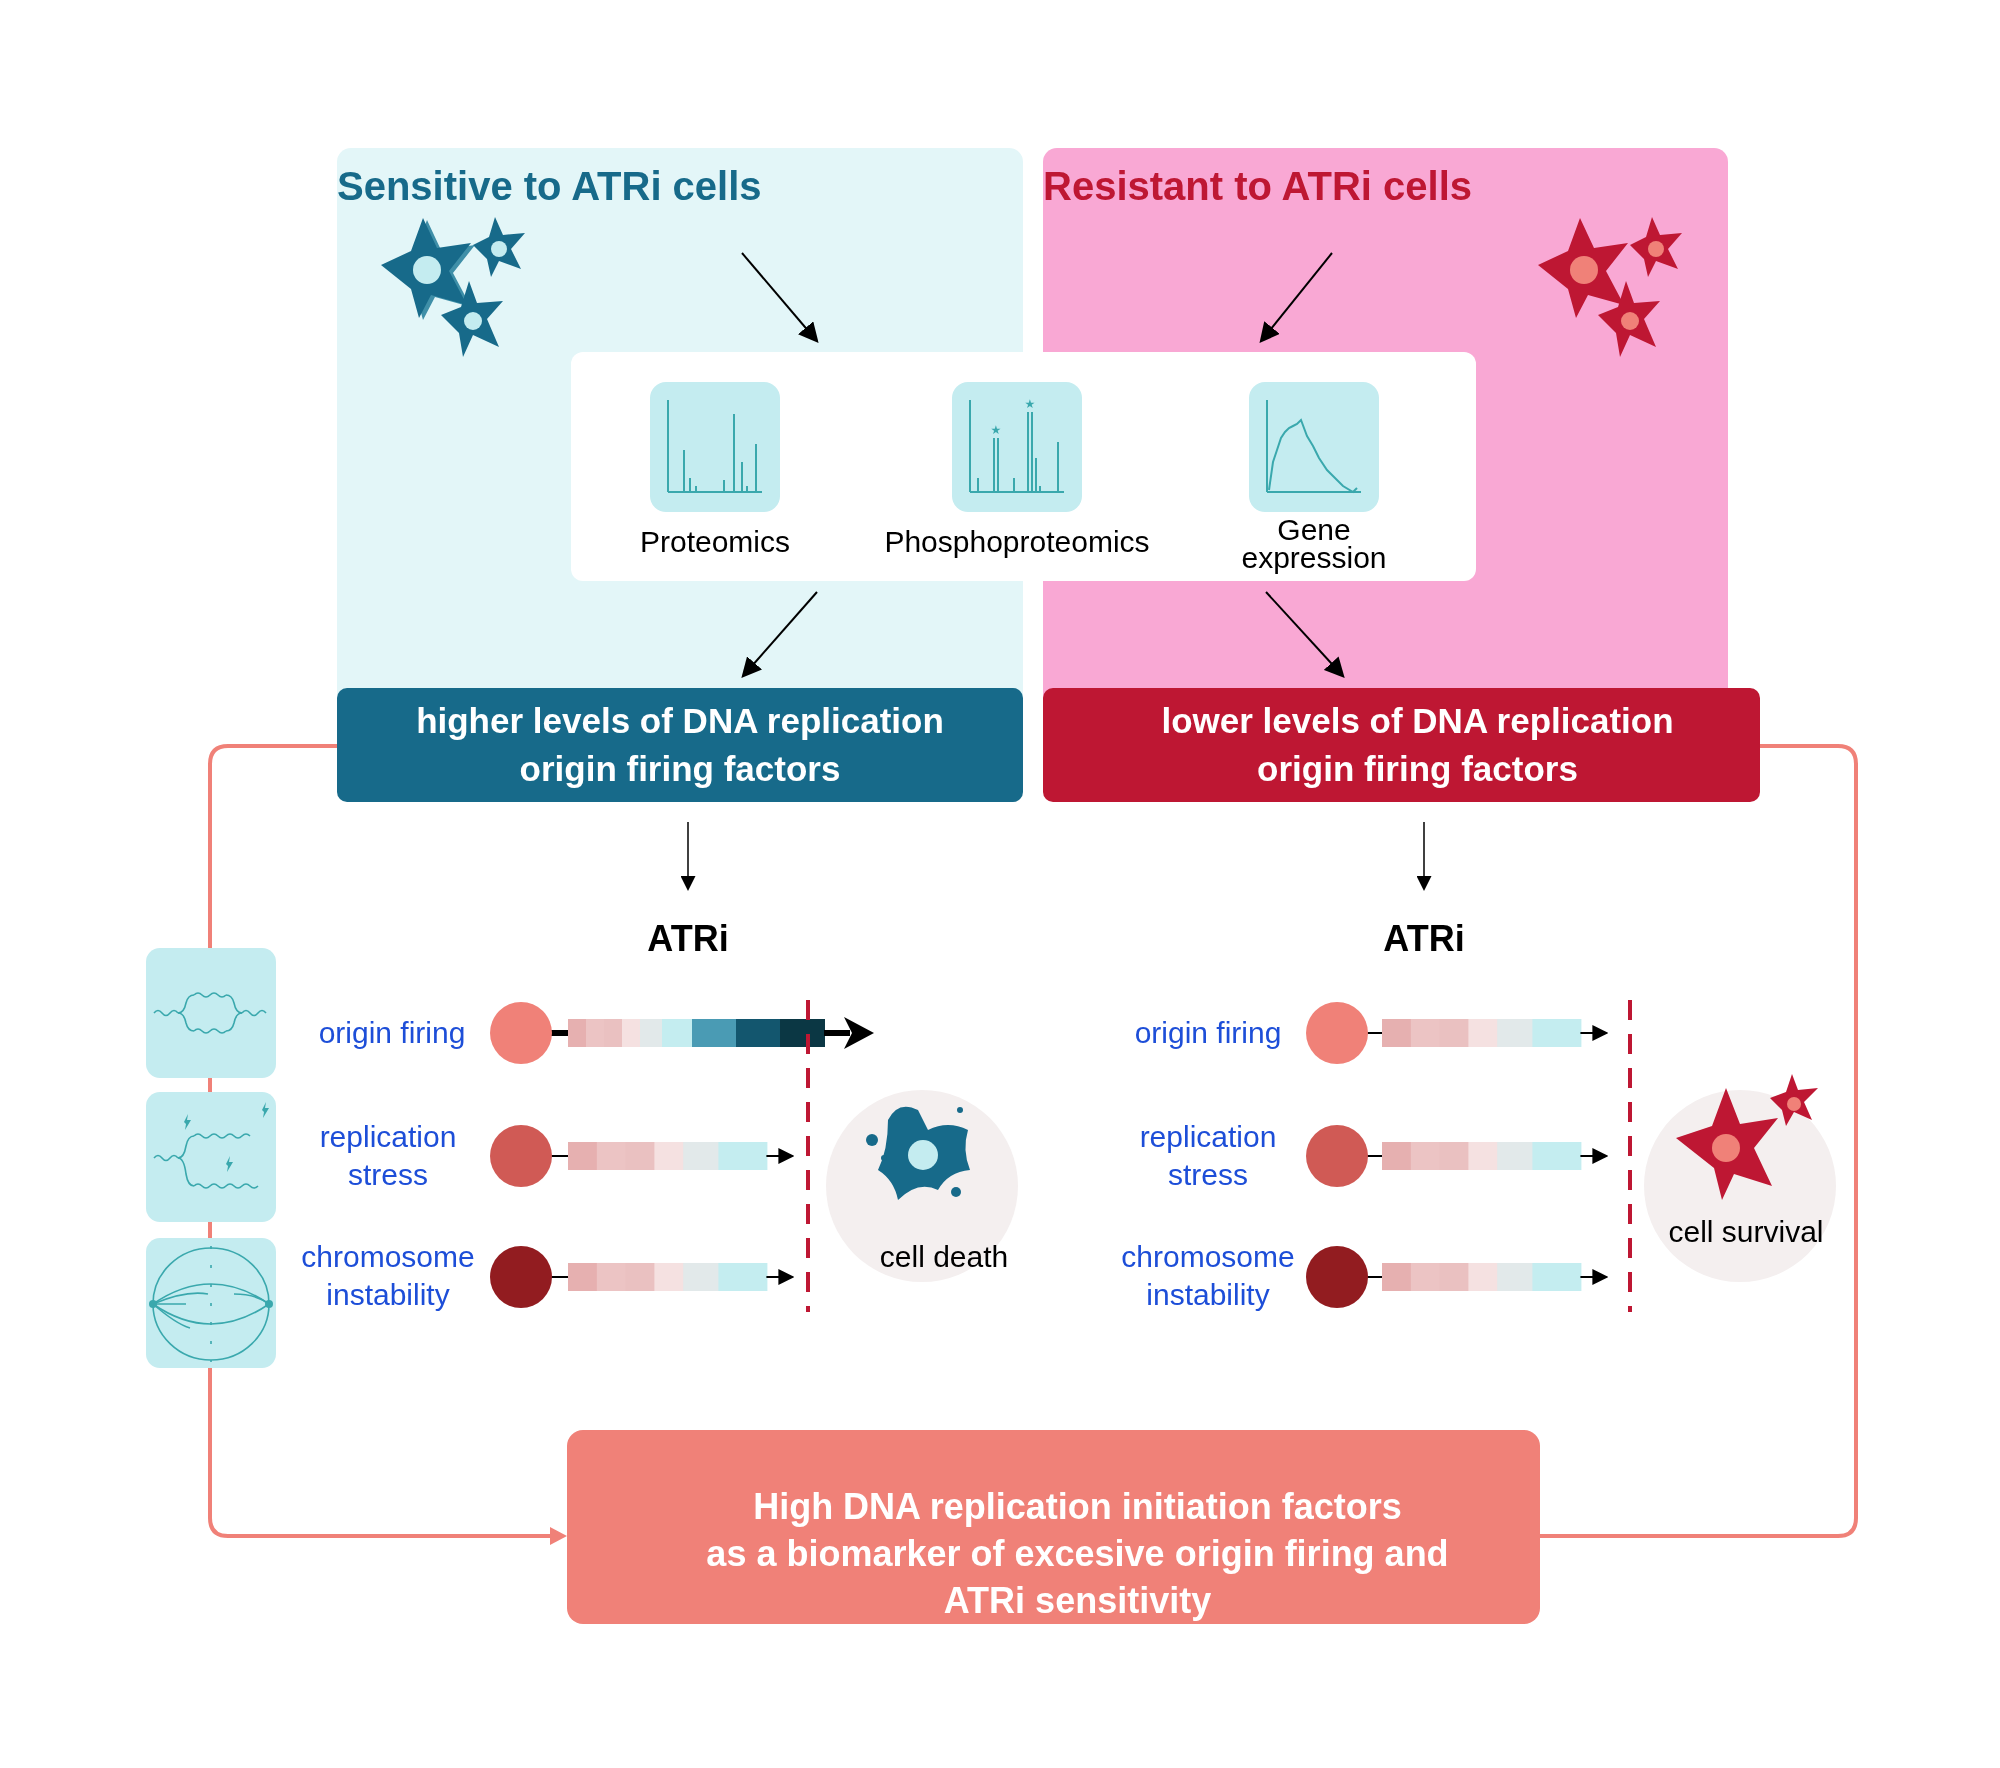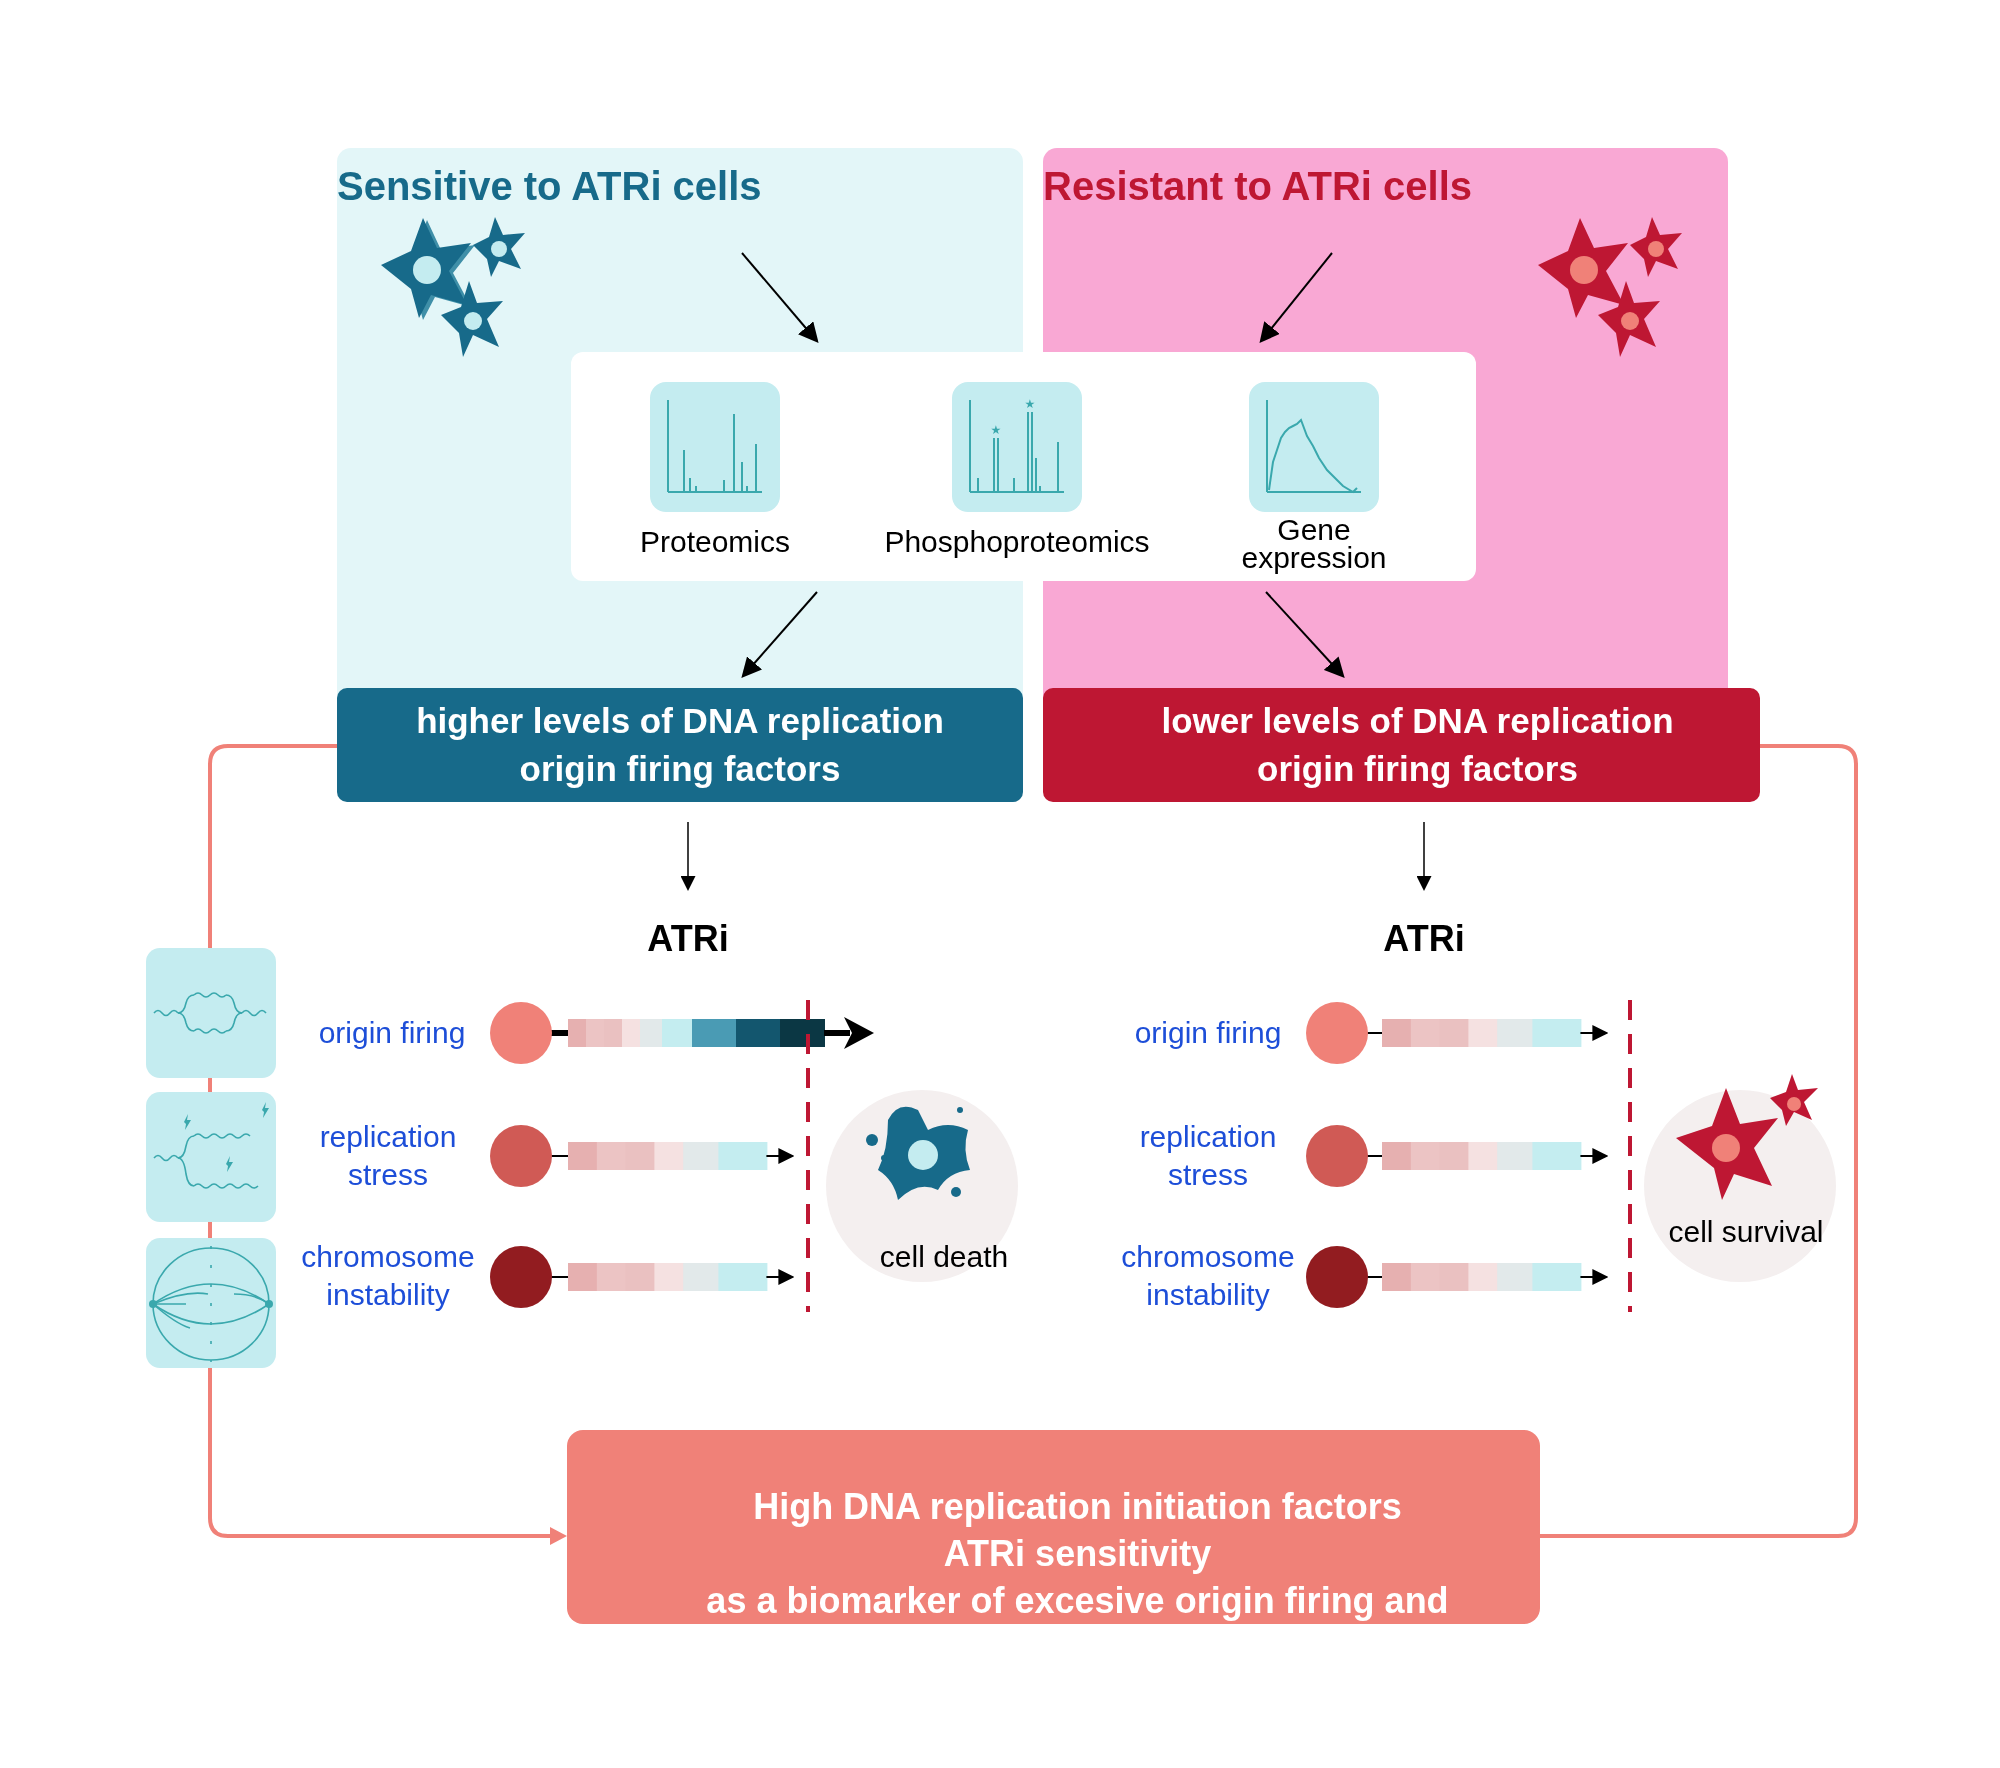--- a/index.html
+++ b/index.html
@@ -330,15 +330,15 @@
 <svg width="170" height="150" style="left:1666px;top:1068px;">
   <path d="M10 70 L46 58 L60 20 L74 56 L112 50 L88 80 L106 118 L68 106 L56 132 L48 100 Z" fill="#be1733"></path>
   <circle cx="60" cy="80" r="14" fill="#f08178"></circle>
   <path d="M104 30 L120 24 L126 6 L132 22 L152 20 L138 34 L146 52 L128 44 L120 58 L116 42 Z" fill="#be1733"></path>
   <circle cx="128" cy="36" r="7" fill="#f08178"></circle>
 </svg>
 <div class="cell-text" style="left:1626px;top:1215px;">cell survival</div>
 
 <div class="abs" id="bottom-box">
   <div>High DNA replication initiation factors</div>
+  <div>as a biomarker of excesive origin firing and</div>
   <div>ATRi sensitivity</div>
-  <div>as a biomarker of excesive origin firing and</div>
 </div>
 
 </body></html>

